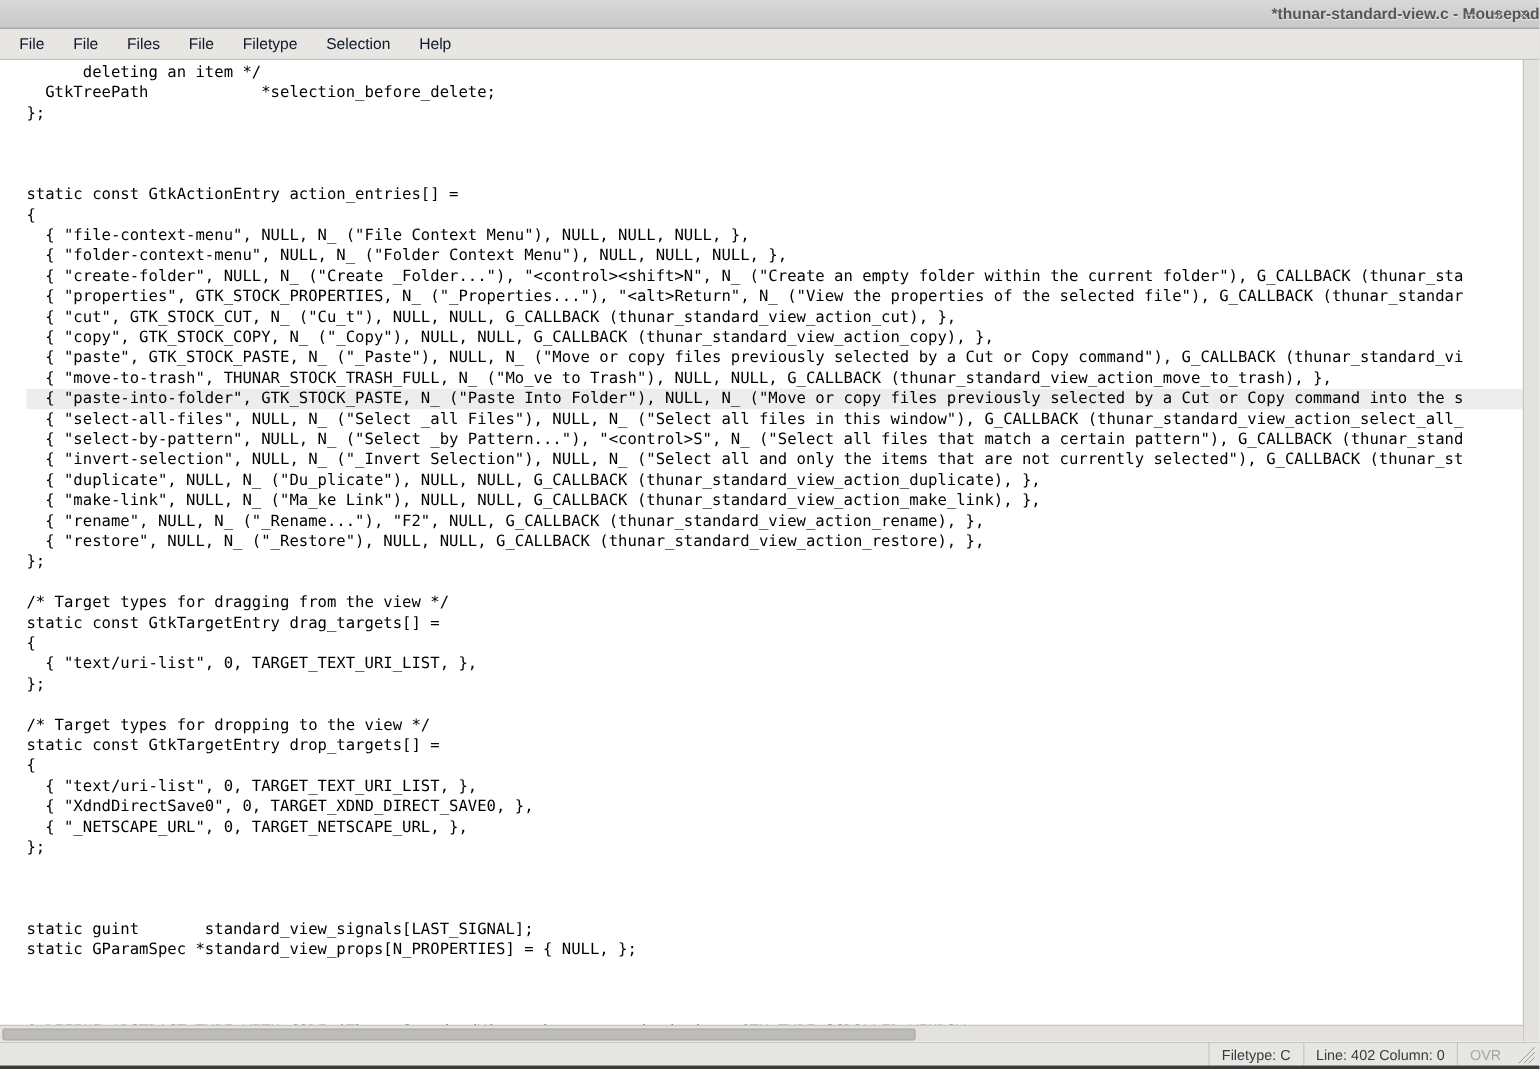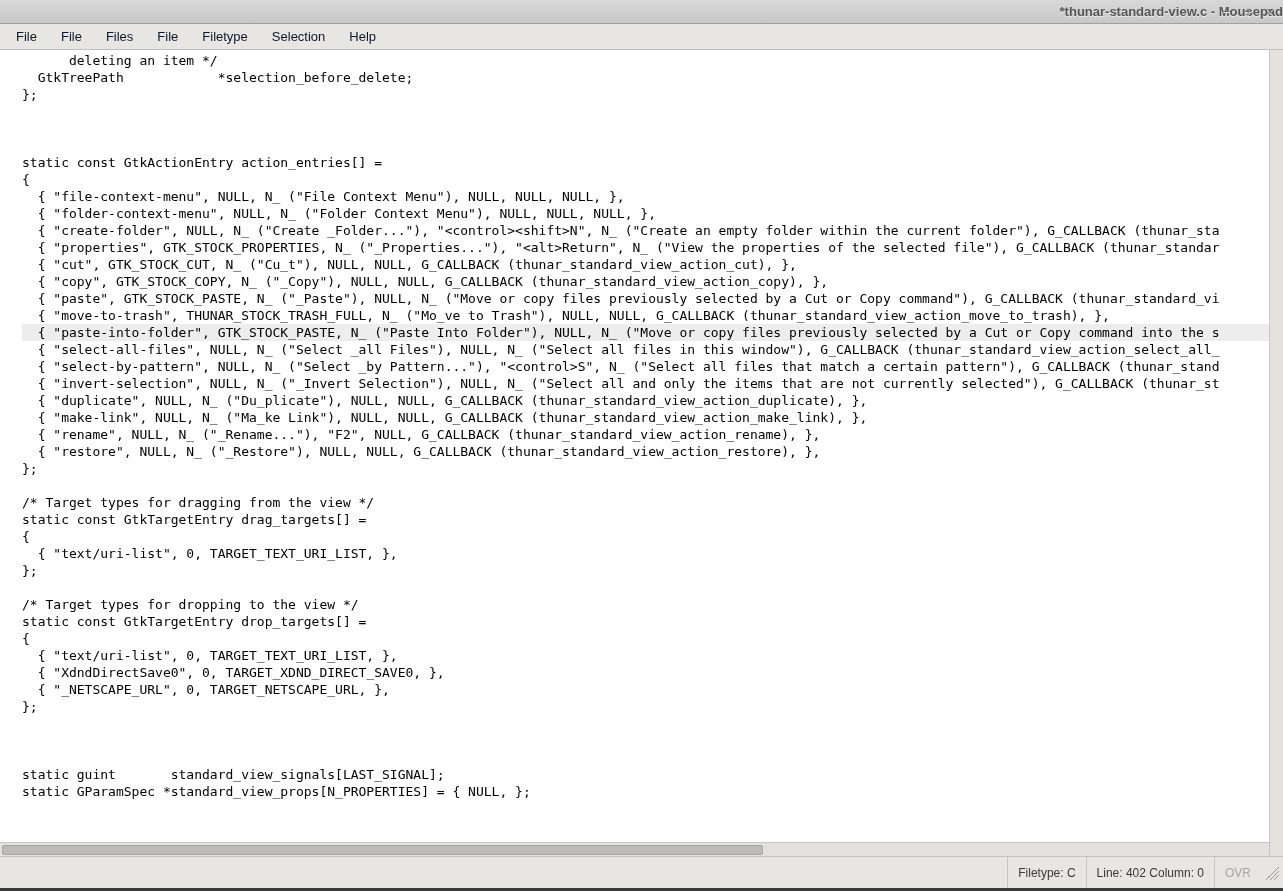--- a/index.html
+++ b/index.html
@@ -98,21 +98,21 @@
   background: #bdbbb8;
   border: 1px solid #a8a6a3;
   border-radius: 2px;
 }
 .vscroll {
   width: 14px;
   background: #e4e2df;
   border-left: 1px solid #c8c6c3;
 }
 .statusbar {
-  height: 32px;
+  height: 20px;
   background: #e8e6e3;
   border-top: 1px solid #c0c0c0;
   display: flex;
   align-items: center;
   justify-content: flex-end;
   font-size: 12px;
   color: #3a3a3a;
   padding: 0 4px;
   gap: 0;
 }

